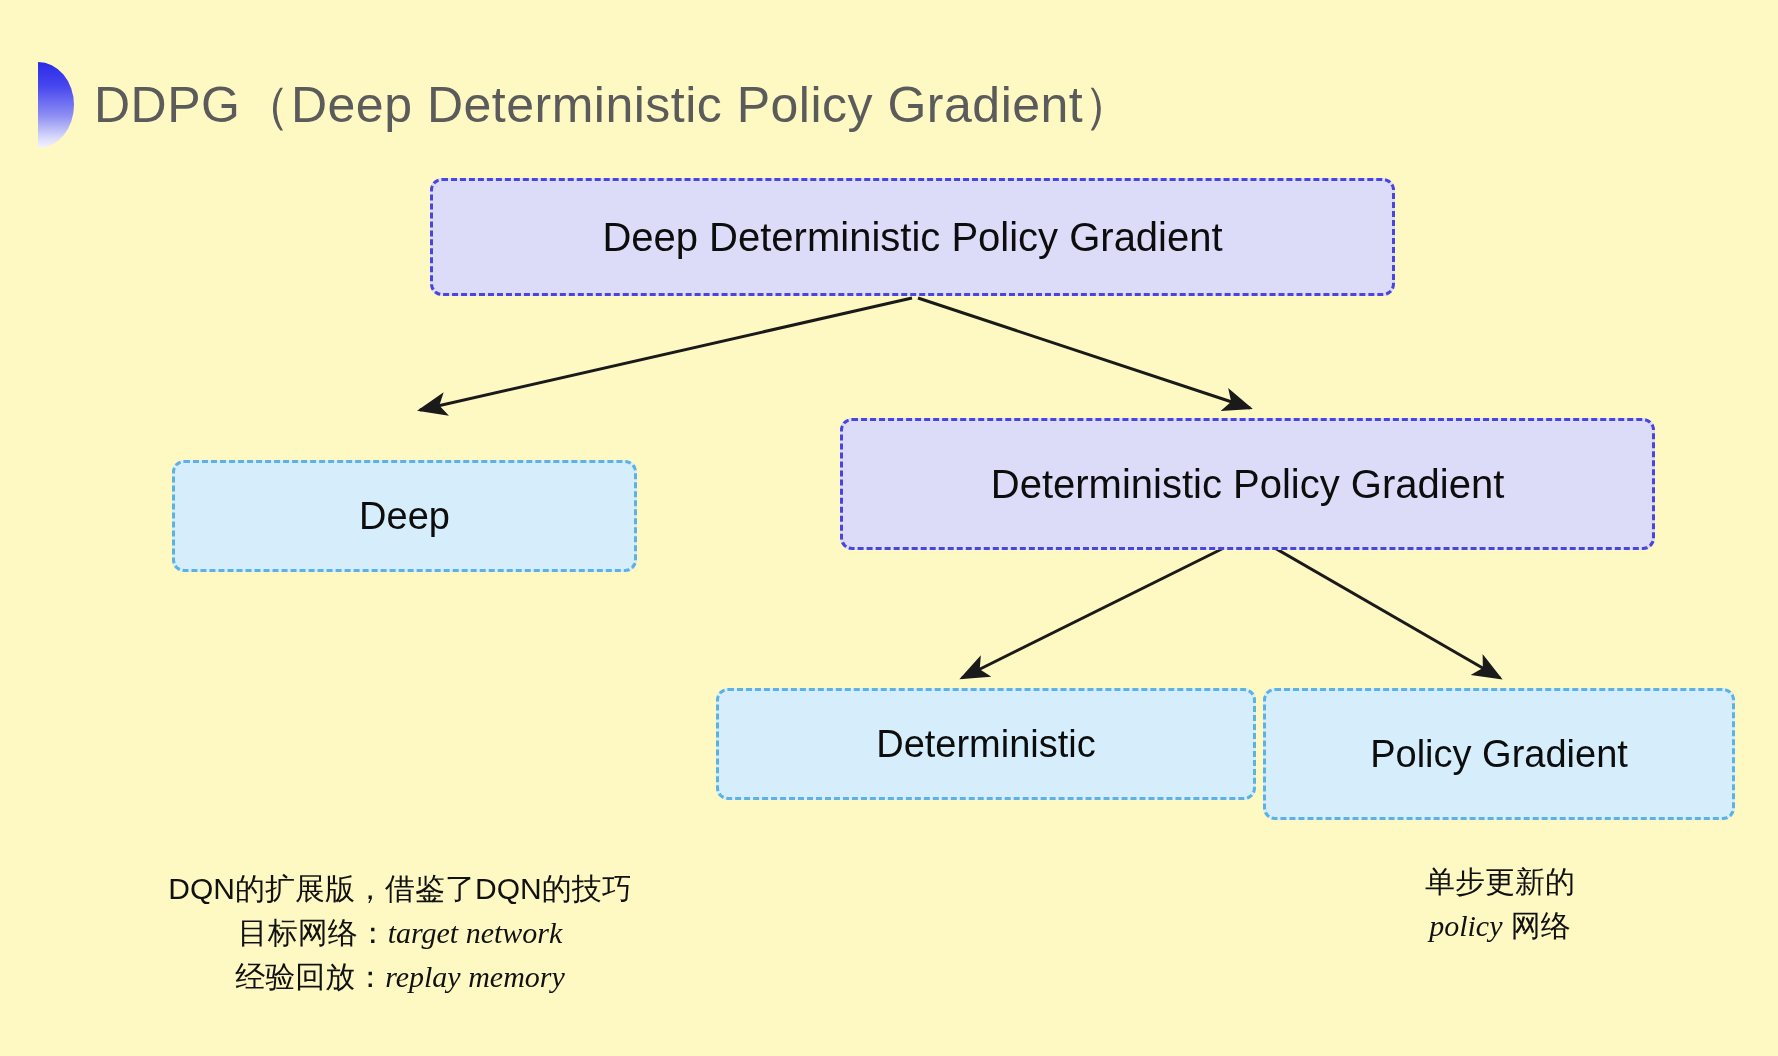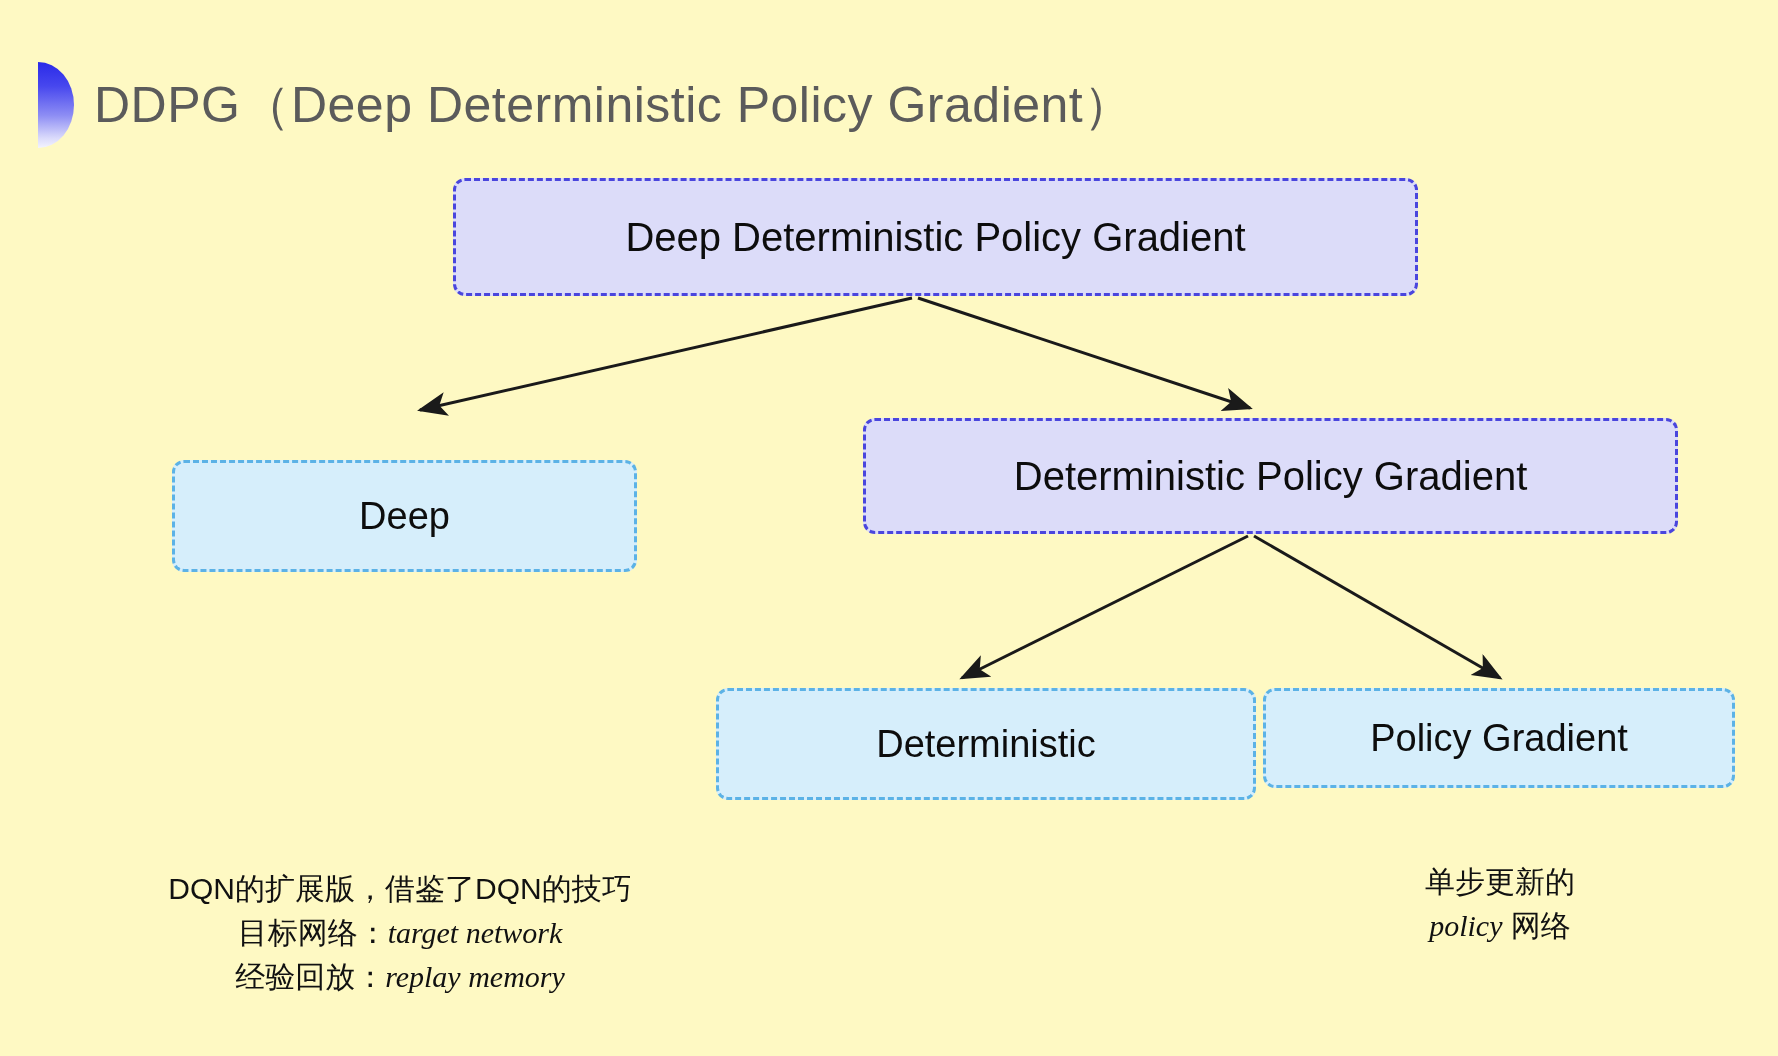--- a/index.html
+++ b/index.html
@@ -53,32 +53,31 @@
     border-radius: 12px;
     border-style: dashed;
     border-width: 3px;
     text-align: center;
     color: #0d0d0d;
     white-space: nowrap;
   }
   .node-purple {
     background: #dcdcf9;
     border-color: #4a46dd;
-    margin-left: 23px;
   }
   .node-blue {
     background: #d6eefb;
     border-color: #5cb2e6;
   }
 
   #node-root    { left: 430px;  top: 178px; width: 965px; height: 118px; font-size: 40px; }
   #node-deep    { left: 172px;  top: 420px; width: 465px; height: 112px; font-size: 38px; margin-top: 40px; }
-  #node-dpg     { left: 840px;  top: 418px; width: 815px; height: 116px; font-size: 40px; }
+  #node-dpg     { left: 840px;  top: 418px; width: 815px; height: 132px; font-size: 40px; }
   #node-det     { left: 716px;  top: 688px; width: 540px; height: 112px; font-size: 38px; }
-  #node-pg      { left: 1263px; top: 688px; width: 472px; height: 100px; font-size: 38px; }
+  #node-pg      { left: 1263px; top: 688px; width: 472px; height: 132px; font-size: 38px; }
 
   
   #arrows {
     position: absolute;
     left: 0;
     top: 0;
     width: 1778px;
     height: 1056px;
     pointer-events: none;
   }

